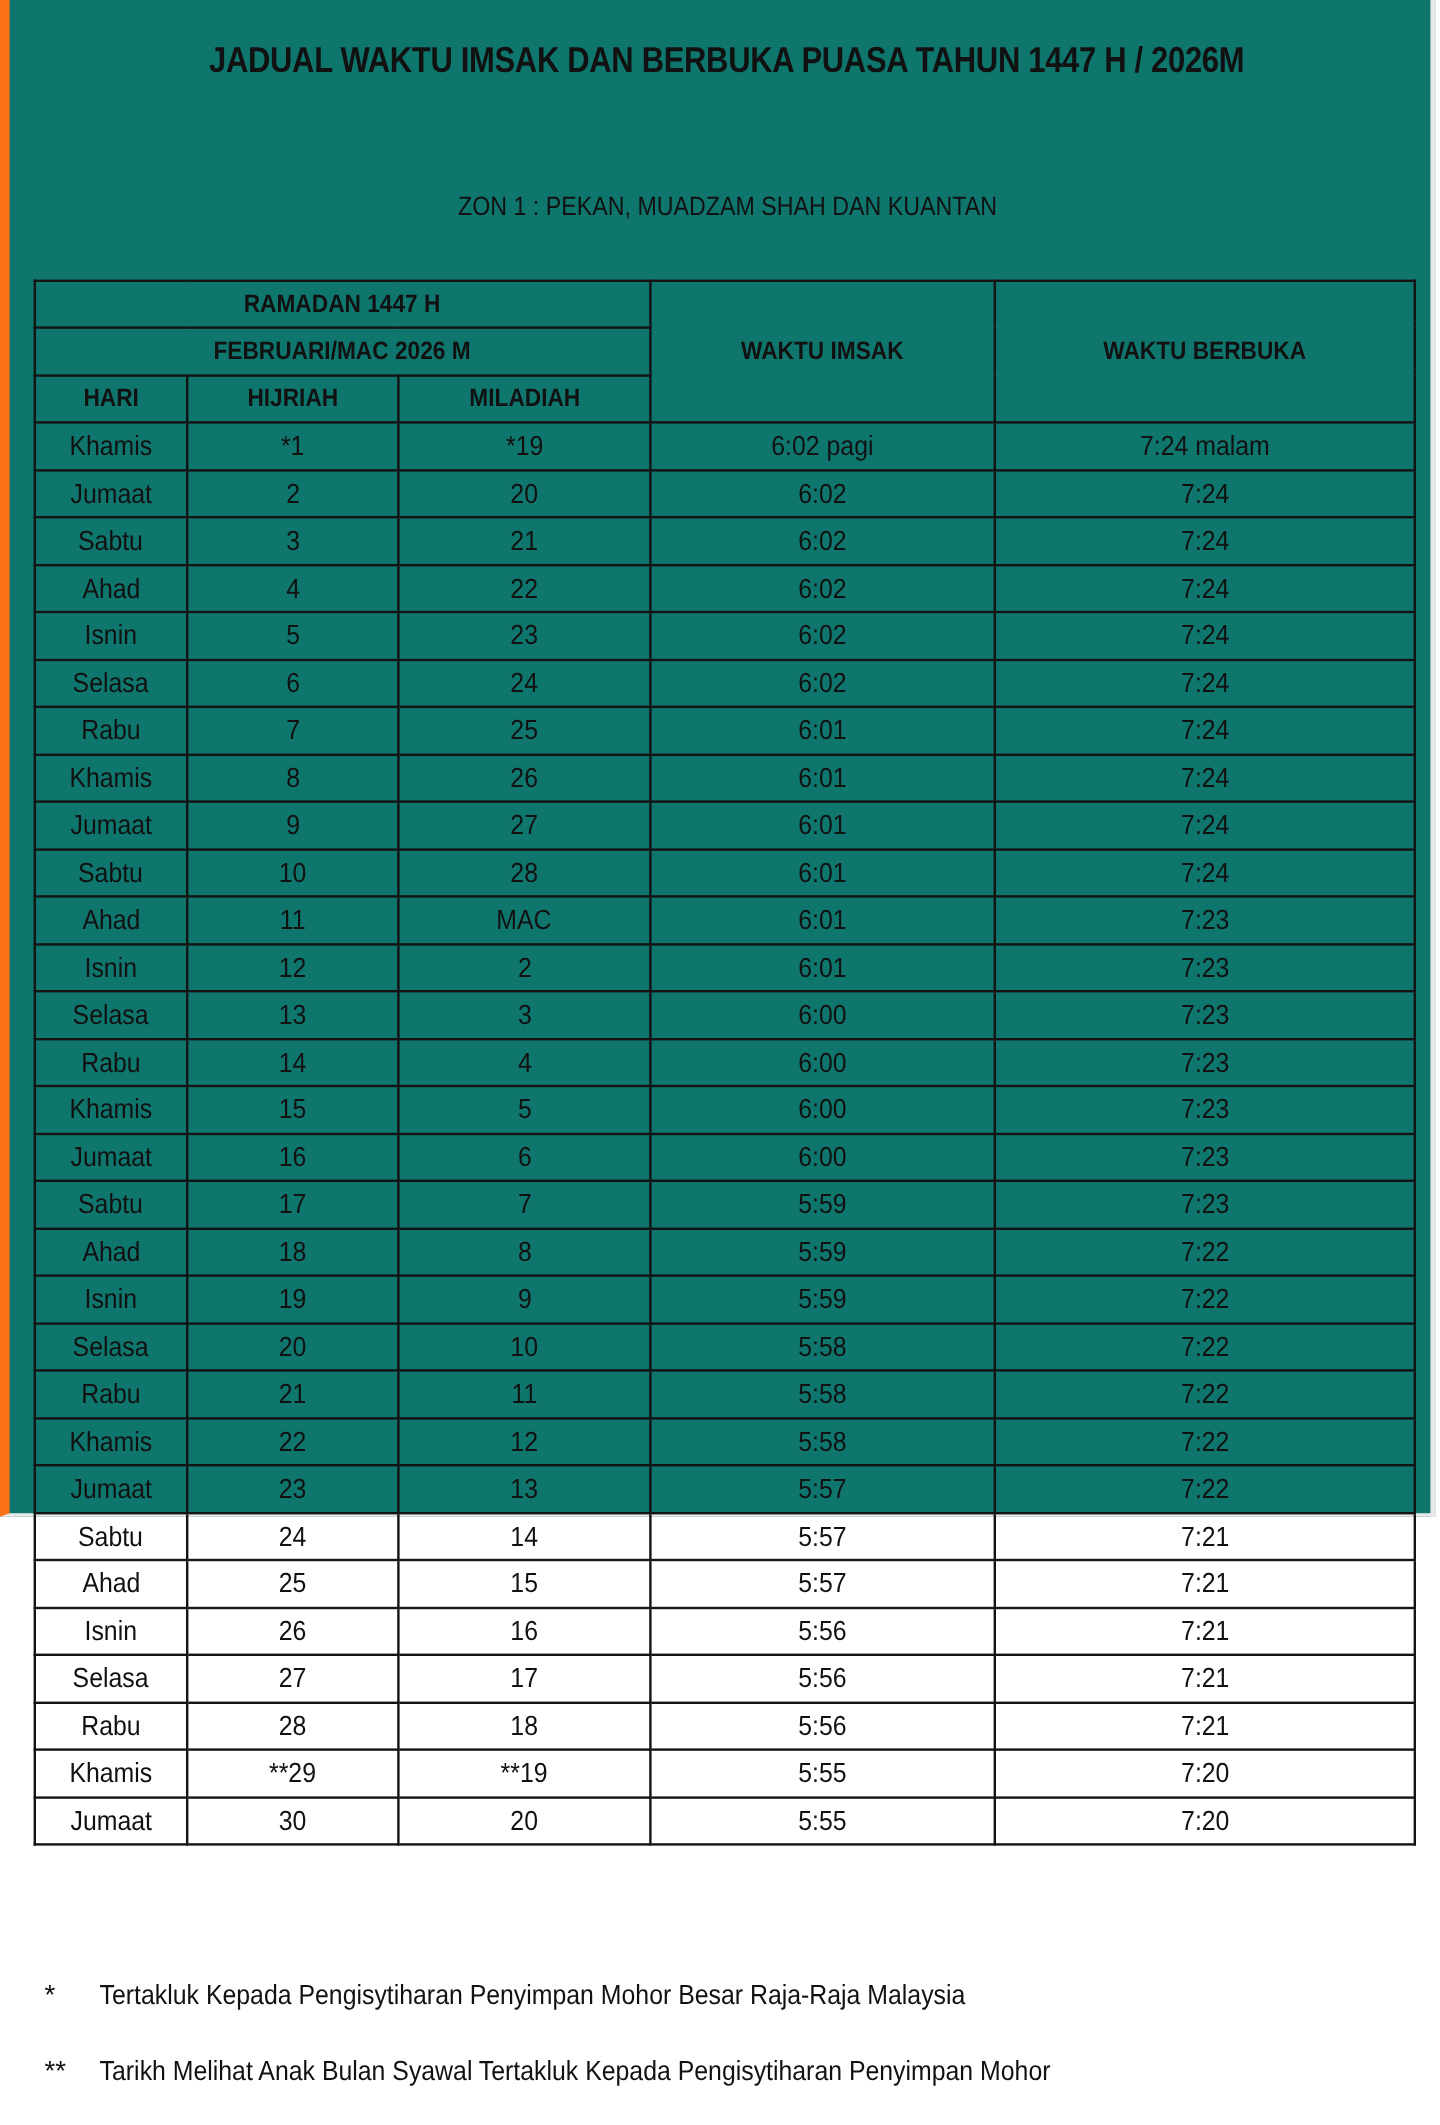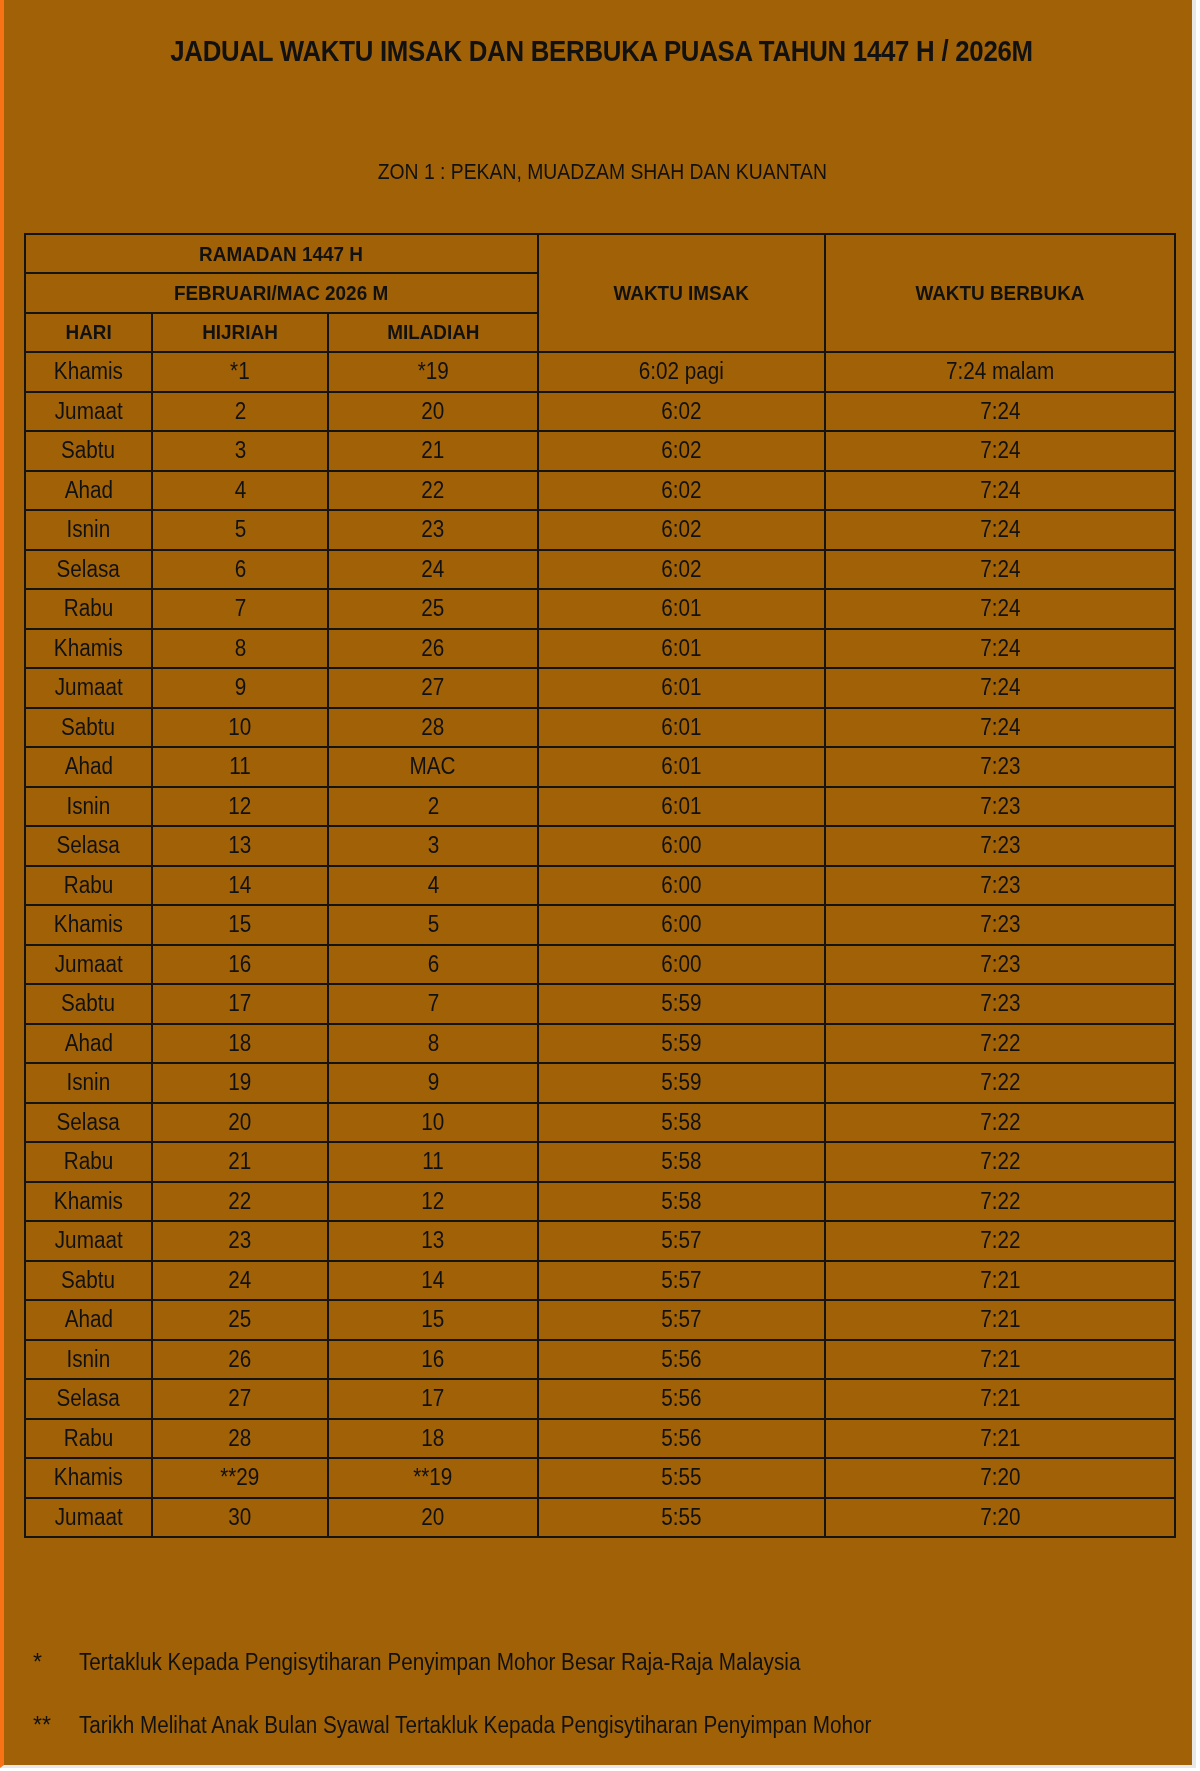--- a/index.html
+++ b/index.html
@@ -12,26 +12,26 @@
     height: 1771px;
     position: relative;
     overflow: hidden;
     font-family: "Liberation Sans", "DejaVu Sans", sans-serif;
     color: #111111;
   }
   .page {
     position: absolute;
     left: 0; top: 0;
     width: 1196px;
-    height: 1768px;
-    border-left: 4px solid #f97316;
+    height: 1264px;
+    border-left: 8px solid #f97316;
     border-right: 4px solid #e8e8e8;
     border-bottom: 3px solid #e8e8e8;
     box-sizing: border-box;
-    background: #a16207;
+    background: #0f766e;
   }
   .title-line {
     position: absolute;
     left: 0;
     width: 1196px;
     text-align: center;
     font-weight: bold;
     font-size: 30px;
     line-height: 34px;
     letter-spacing: -0.3px;

